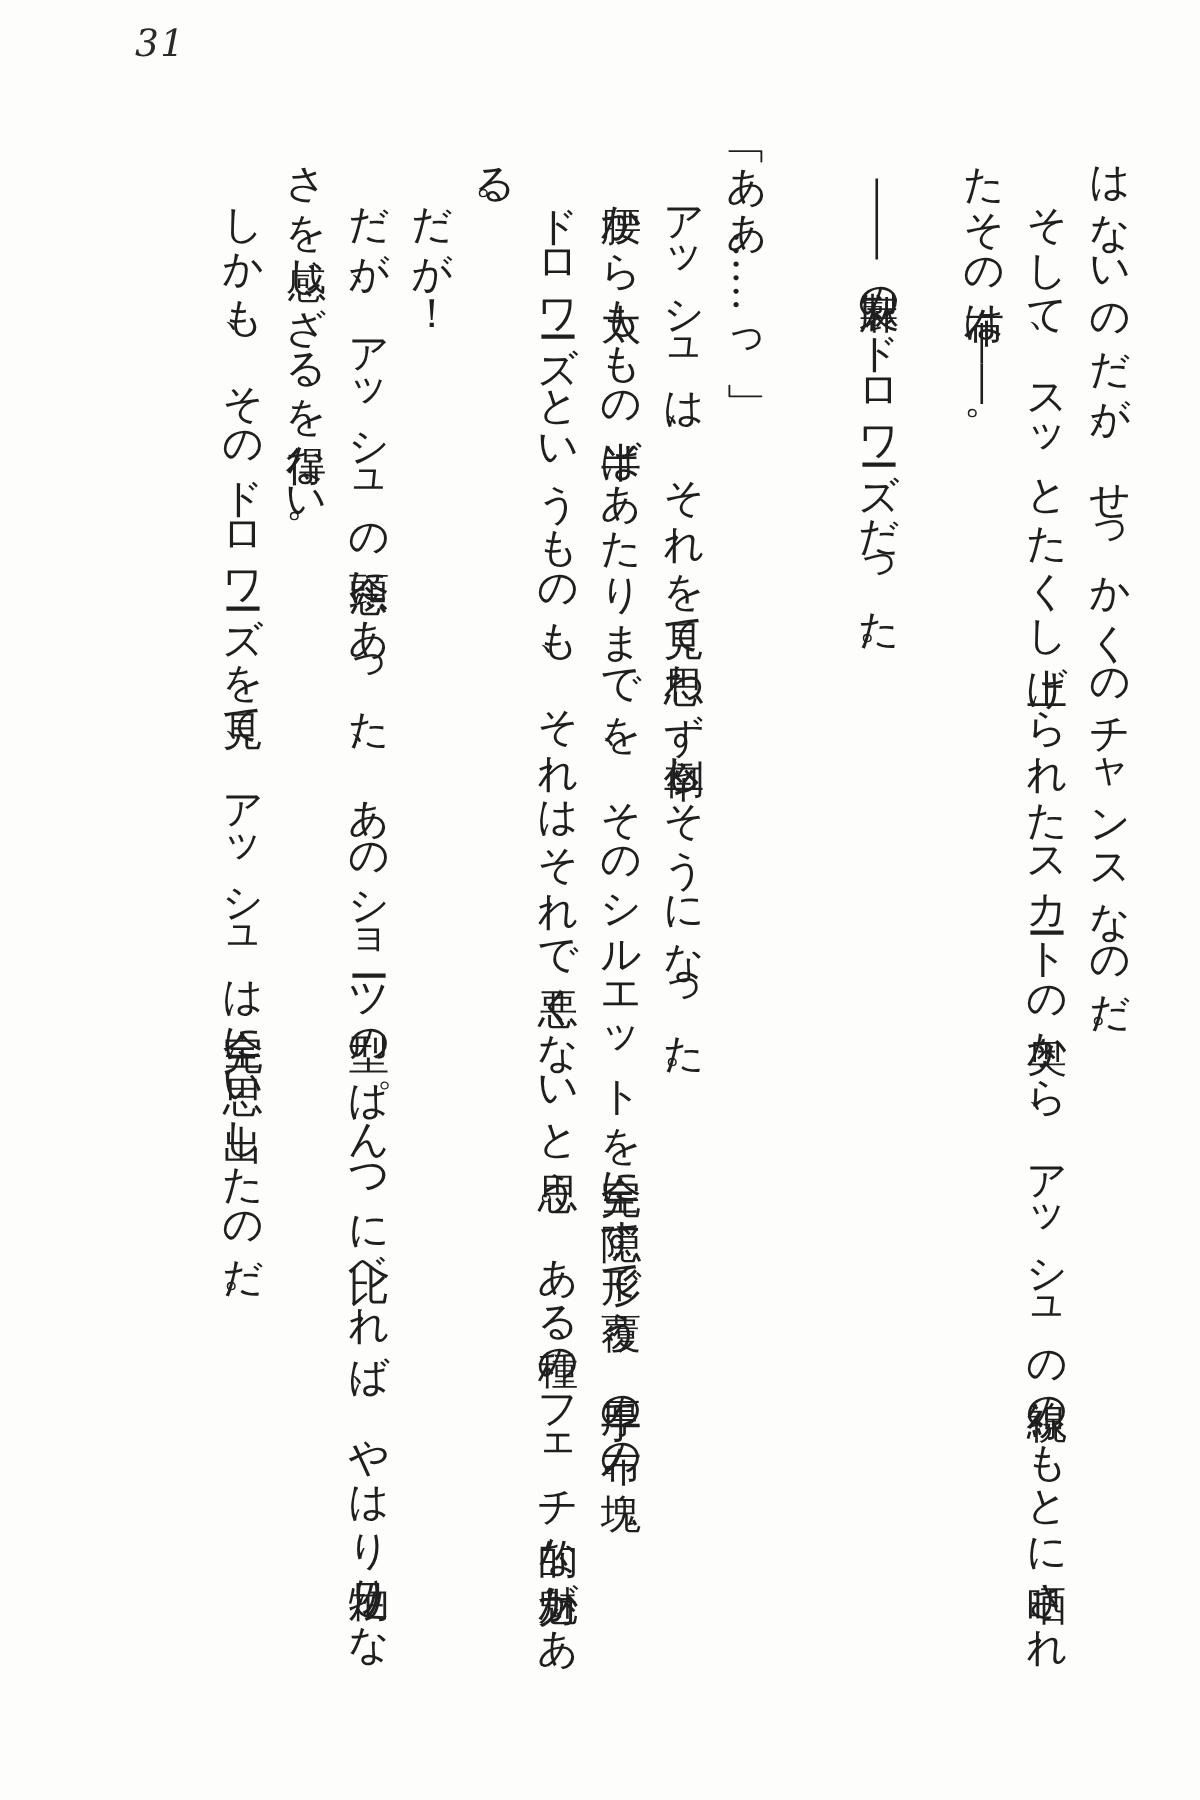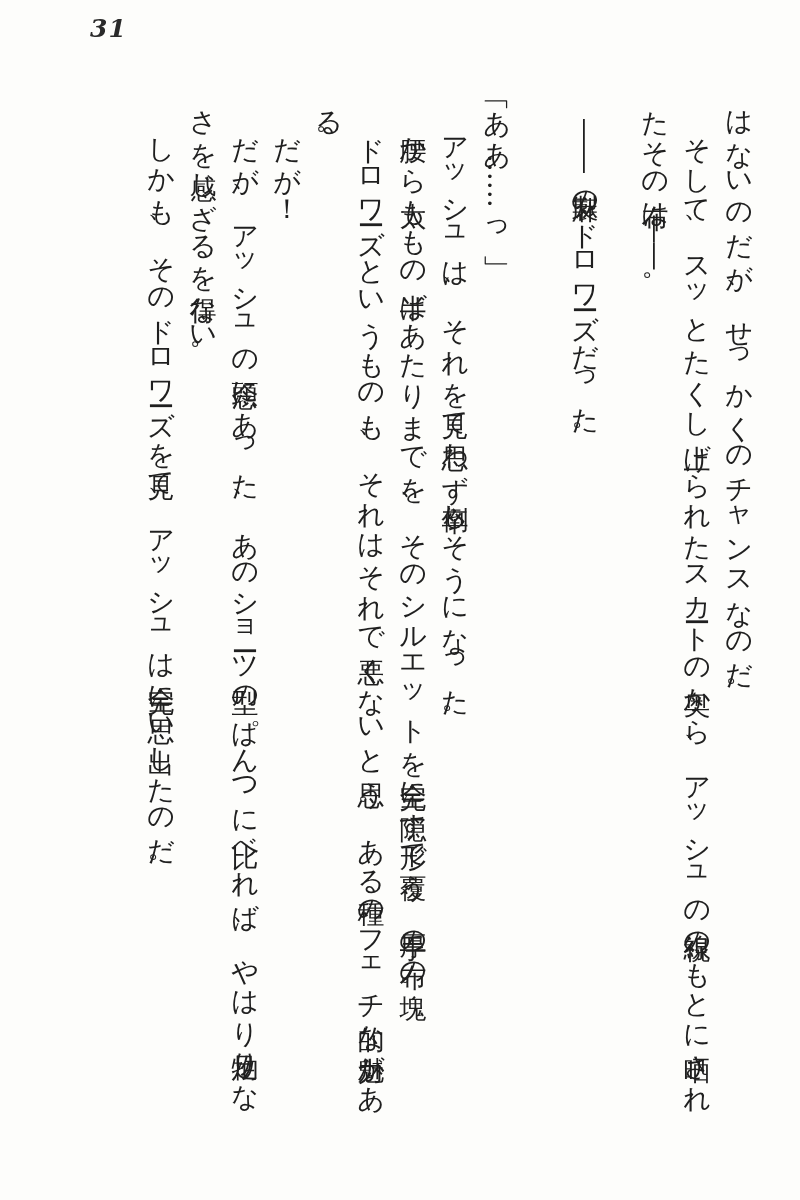--- a/index.html
+++ b/index.html
@@ -19,21 +19,20 @@
     inset: 0;
   }
   .page-number {
     position: absolute;
     left: 90px;
     top: 14px;
     font-size: 25px;
     font-style: italic;
     color: #2a2a2a;
     letter-spacing: 1px;
-    font-weight: bold;
   }
   .text-body {
     position: absolute;
     top: 92px;
     right: 40px;
     height: 38em;
     font-size: 27px;
     line-height: 42px;
     color: #1f1f1f;
     writing-mode: vertical-rl;

